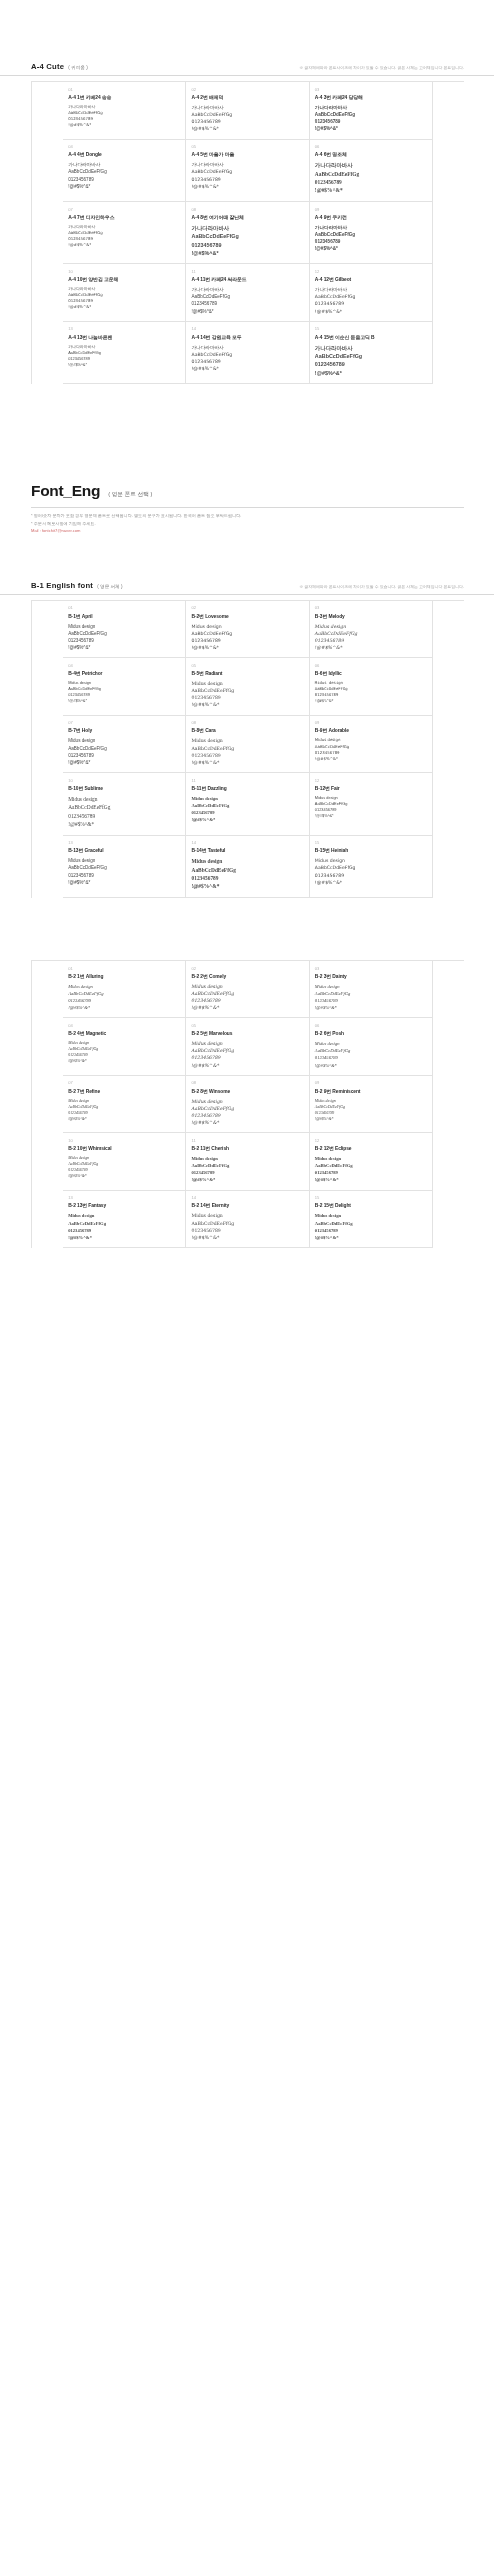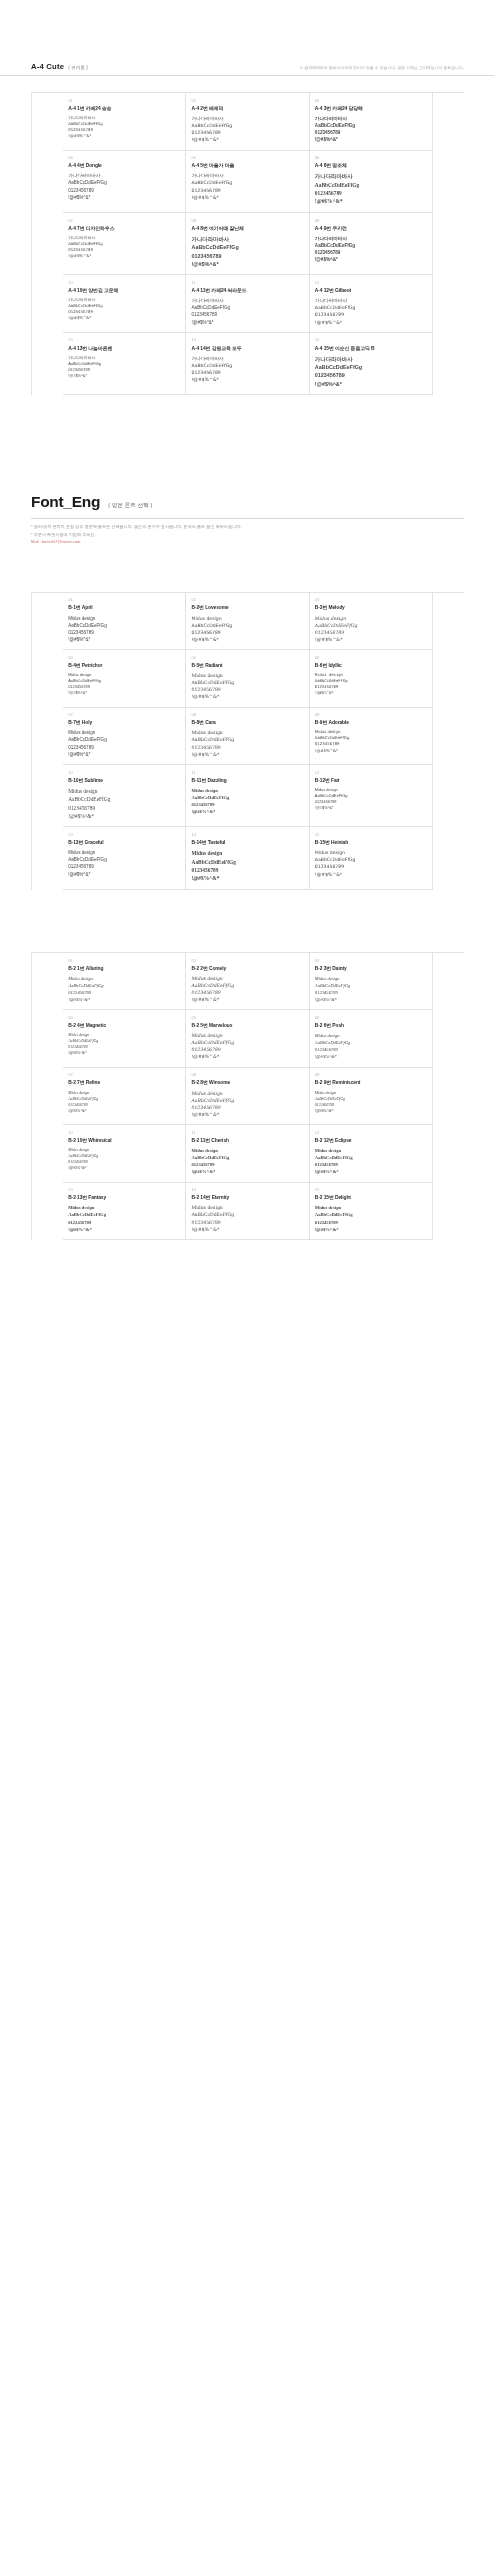--- a/index.html
+++ b/index.html
@@ -14,21 +14,21 @@
     width: 495px;
     position: relative;
   }
 
   
   .sec-head {
     display: flex;
     align-items: baseline;
     padding: 0 31px 4.1px 31px;
     border-bottom: 0.5px solid #d8d8d8;
-    margin-bottom: 16px;
+    margin-bottom: 5px;
   }
   .sec-title {
     font-size: 7.7px;
     font-weight: bold;
     letter-spacing: 0.2px;
     color: #222;
   }
   .sec-sub {
     font-size: 4.6px;
     color: #777;
@@ -305,20 +305,25 @@
     <div class="banner-rule"></div>
     <div class="banner-desc">
       <div>* 영어/숫자 문자가 포함 경우 영문체 폰트로 선택됩니다. 별도의 문구가 표시됩니다. 한국어 폰트 참조 부탁드립니다.</div>
       <div>* 주문서 메모사항에 기입해 주세요.</div>
       <div class="em">Mail : fontchit7@naver.com</div>
     </div>
   </div>
 
   <div class="spacer-md"></div>
 
+  <div class="sec-head">
+    <span class="sec-title">B-1 English font</span>
+    <span class="sec-sub">( 영문 서체 )</span>
+    <span class="sec-note">※ 글자체에따라 폰트사이즈에 차이가 있을 수 있습니다. 굵은 사체는 고어체입니다 폰트입니다.</span>
+  </div>
   <div class="grid" id="grid-b1">
       <div class="card">
         <div class="card-num">01</div>
         <div class="card-name">B-1번 April</div>
         <div class="sample f-sans sz-md">
           <span class="l1">Midus design</span>
           <span class="l2">AaBbCcDdEeFfGg</span>
           <span class="l3">0123456789</span>
           <span class="l4">!@#$%^&amp;*</span>
         </div>

